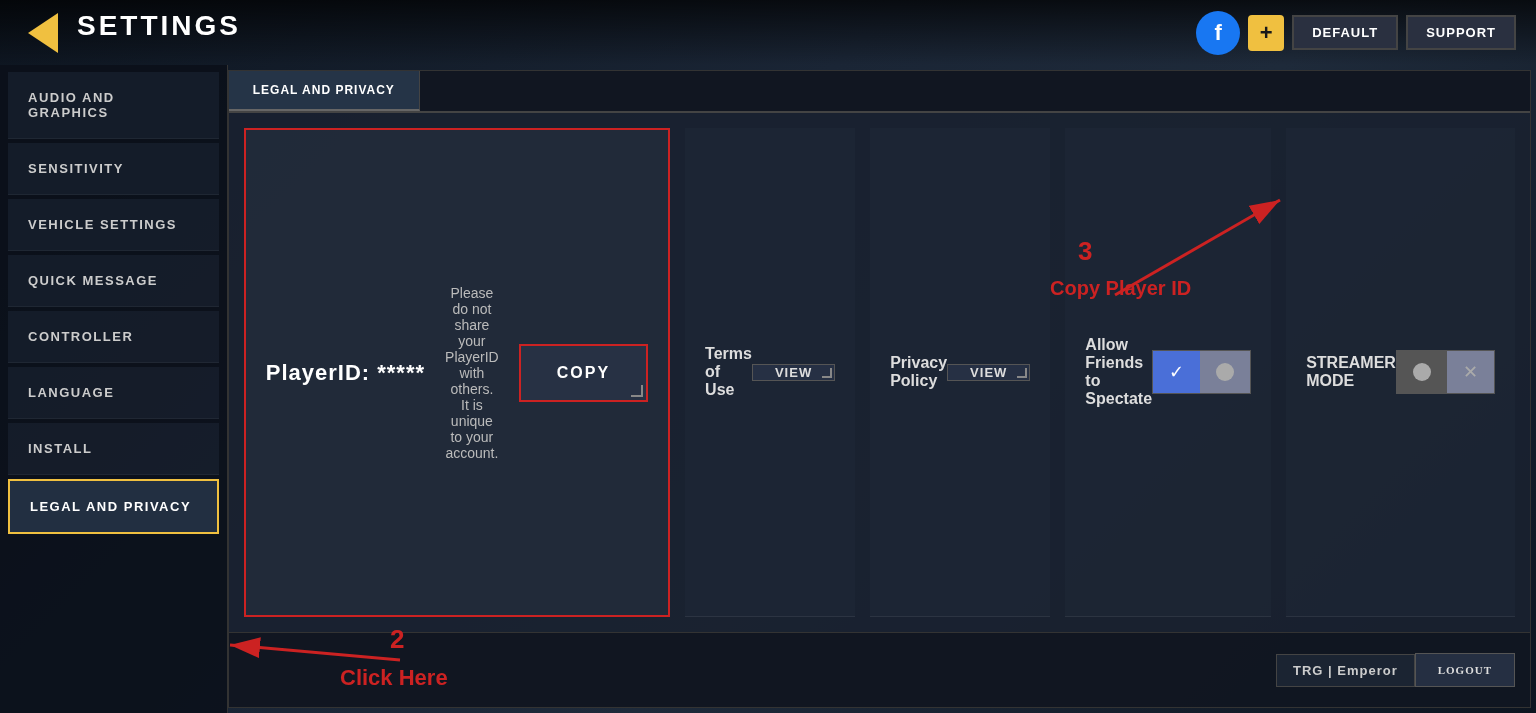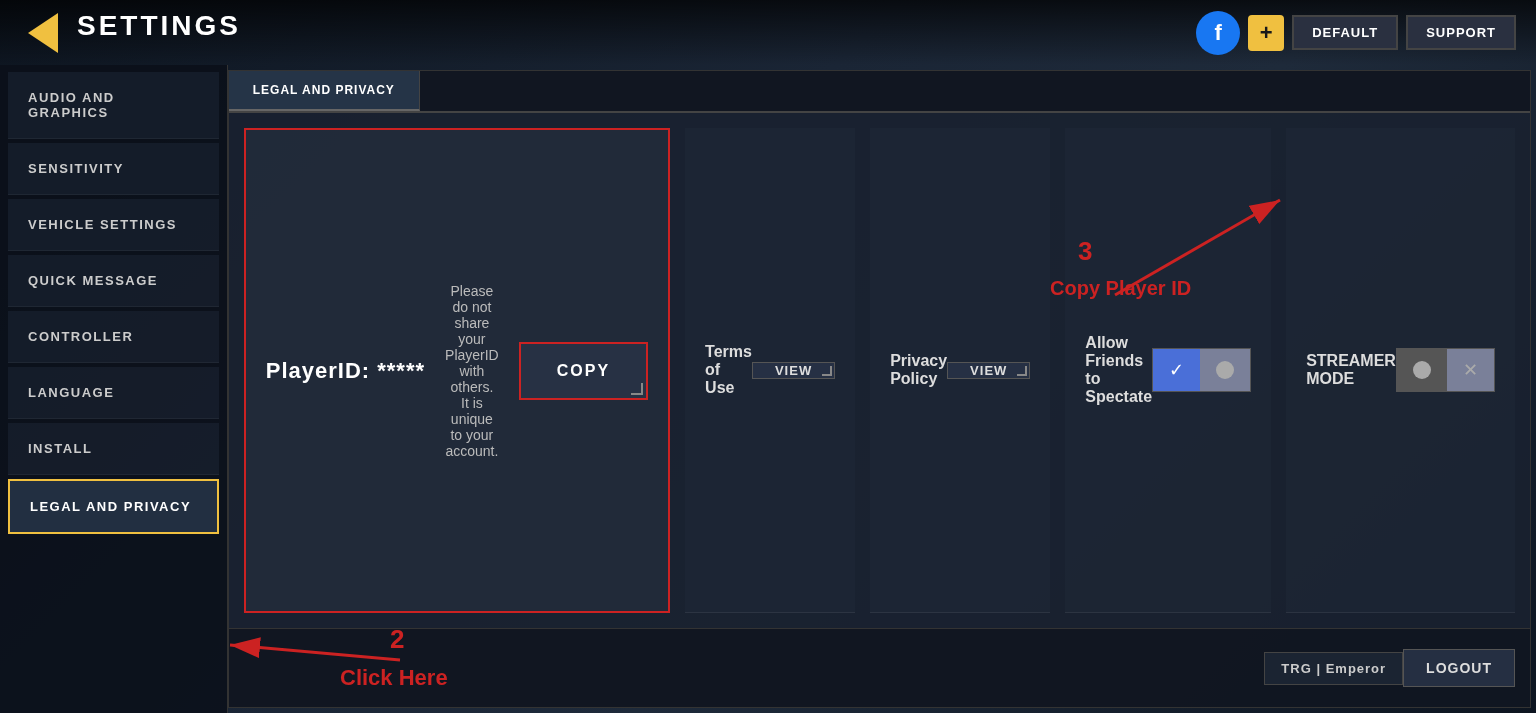--- a/index.html
+++ b/index.html
@@ -359,26 +359,27 @@
       letter-spacing: 1px;
       padding: 8px 16px;
       background: rgba(30, 40, 55, 0.8);
       border: 1px solid #444;
     }
 
     .btn-logout {
       background: rgba(40, 50, 70, 0.9);
       border: 1px solid #555;
       color: #ddd;
-      font-size: 14px;
+      font-size: 11px;
       font-weight: 700;
       letter-spacing: 1px;
       padding: 10px 22px;
       cursor: pointer;
       text-transform: uppercase;
+      font-family: Liberation Serif, serif;
     }
 
     
     .svg-arrows {
       position: absolute;
       inset: 0;
       z-index: 21;
       pointer-events: none;
     }
   </style>

